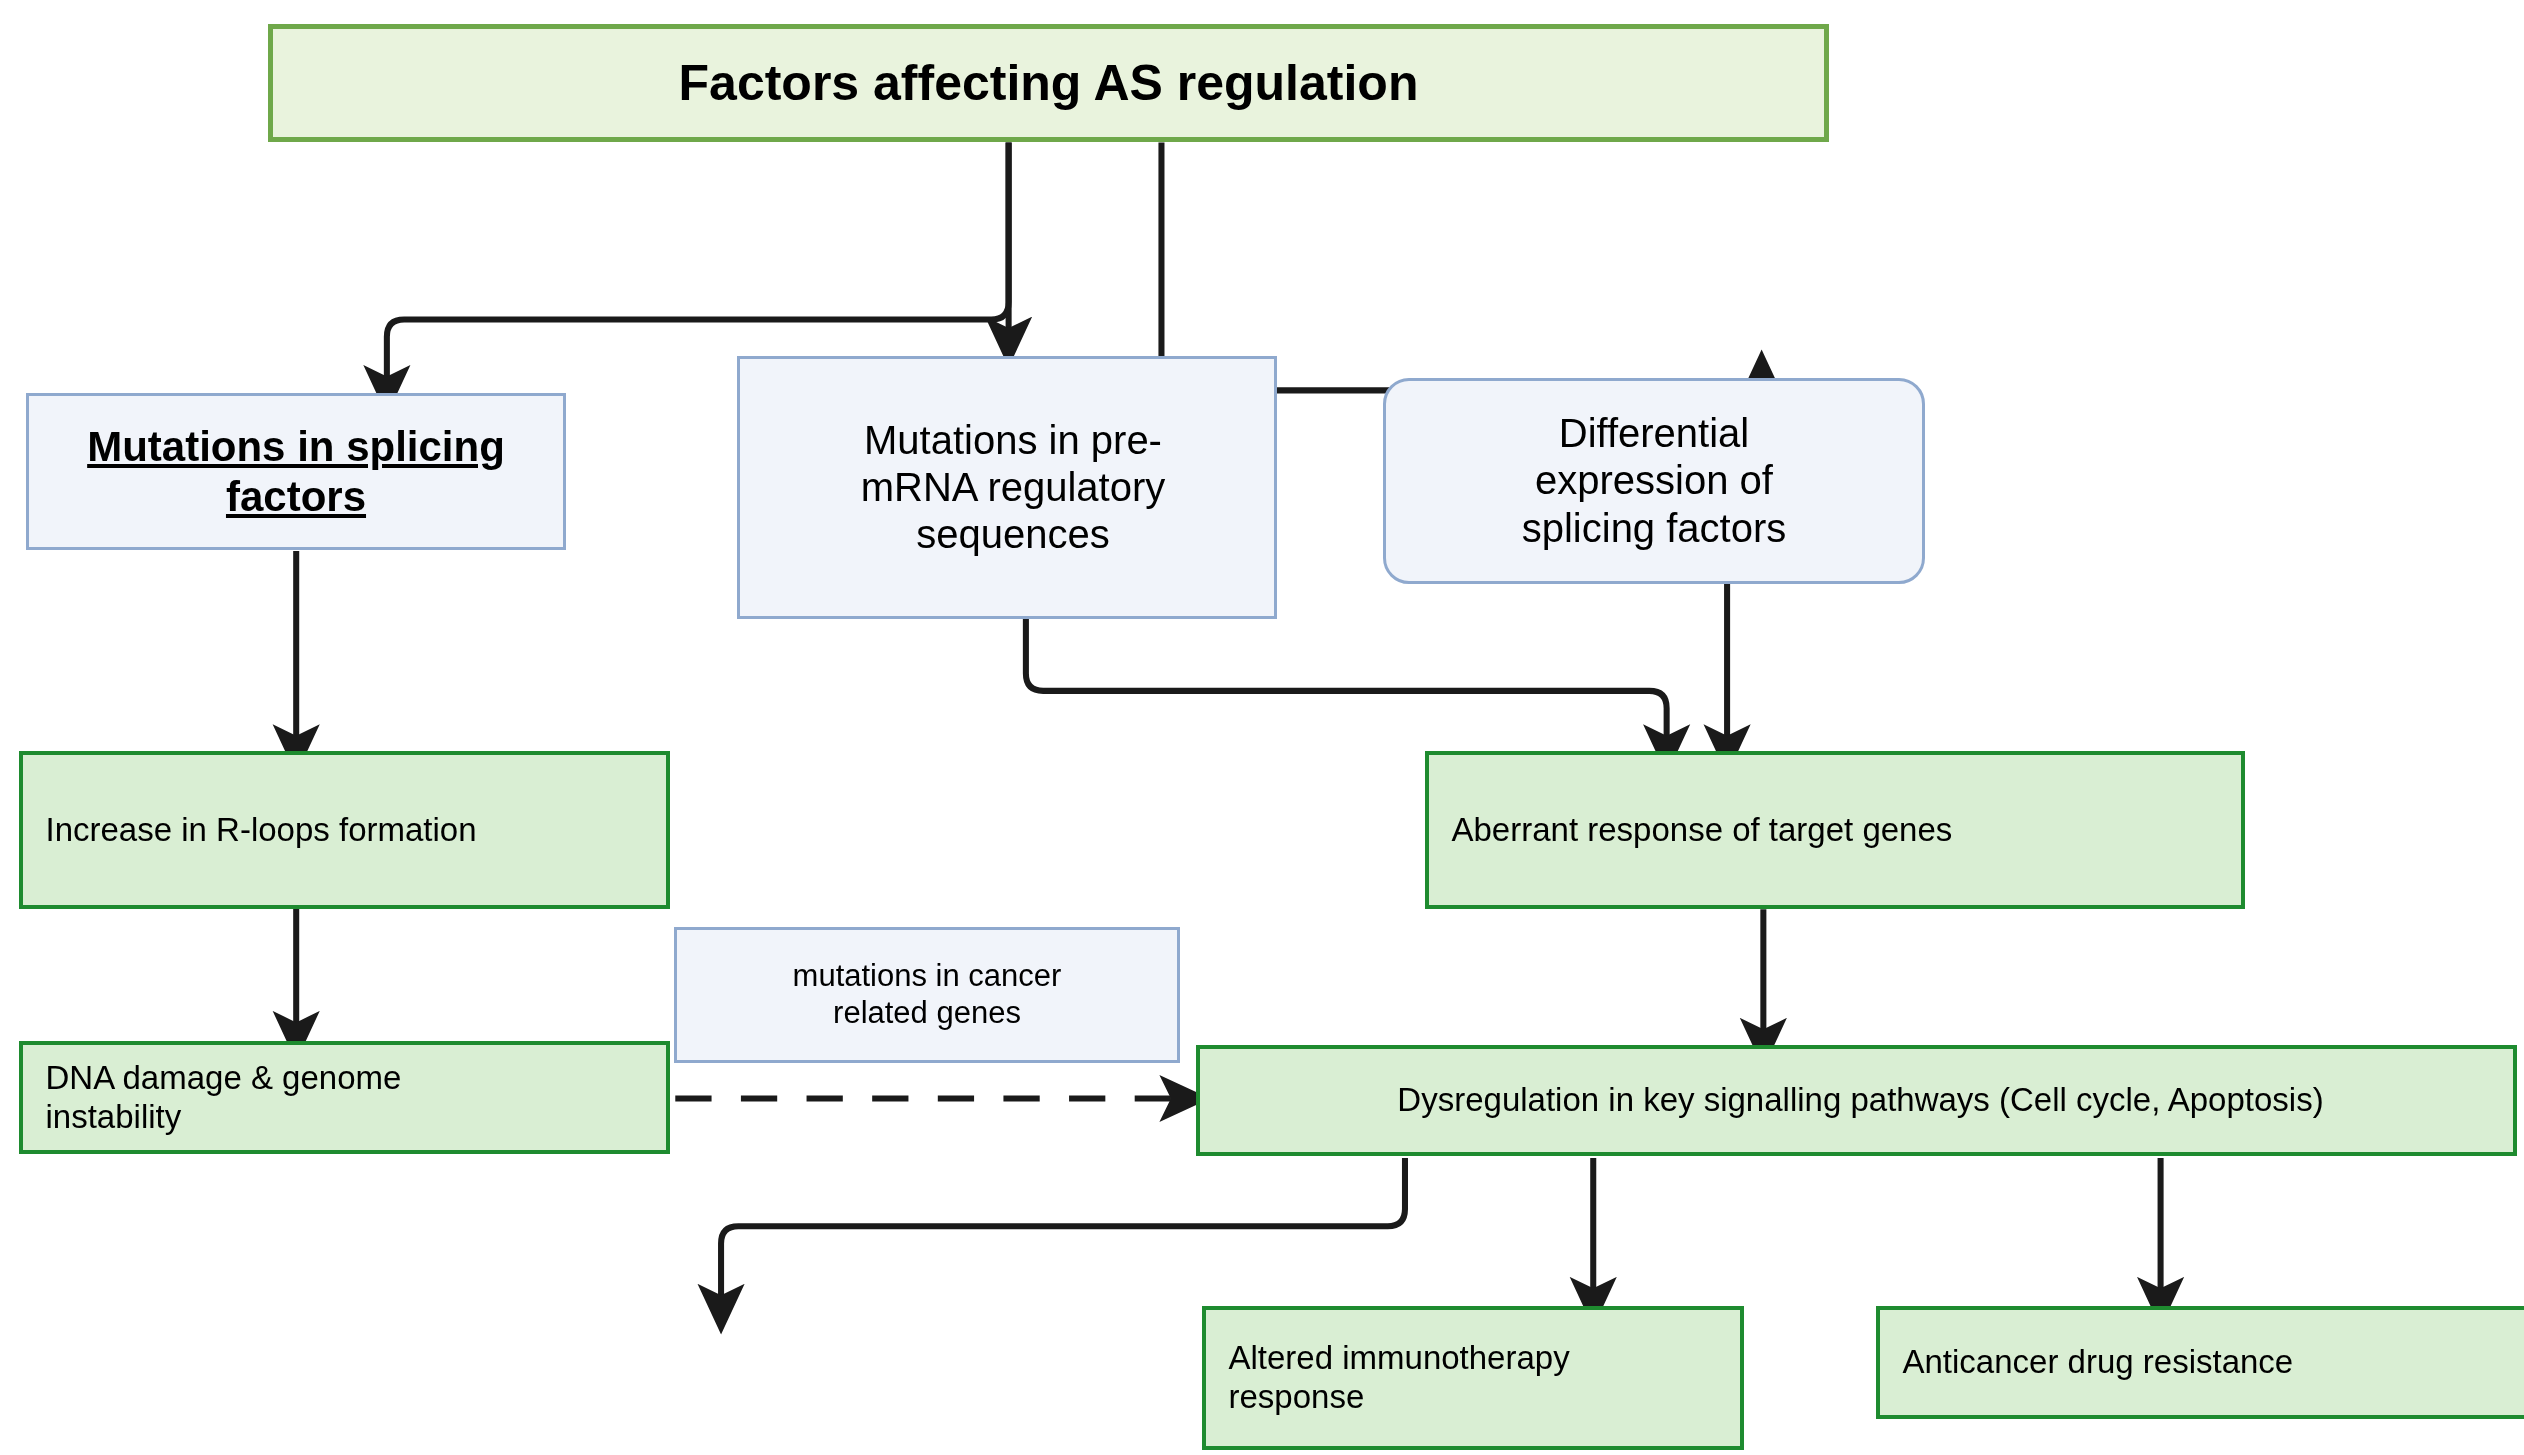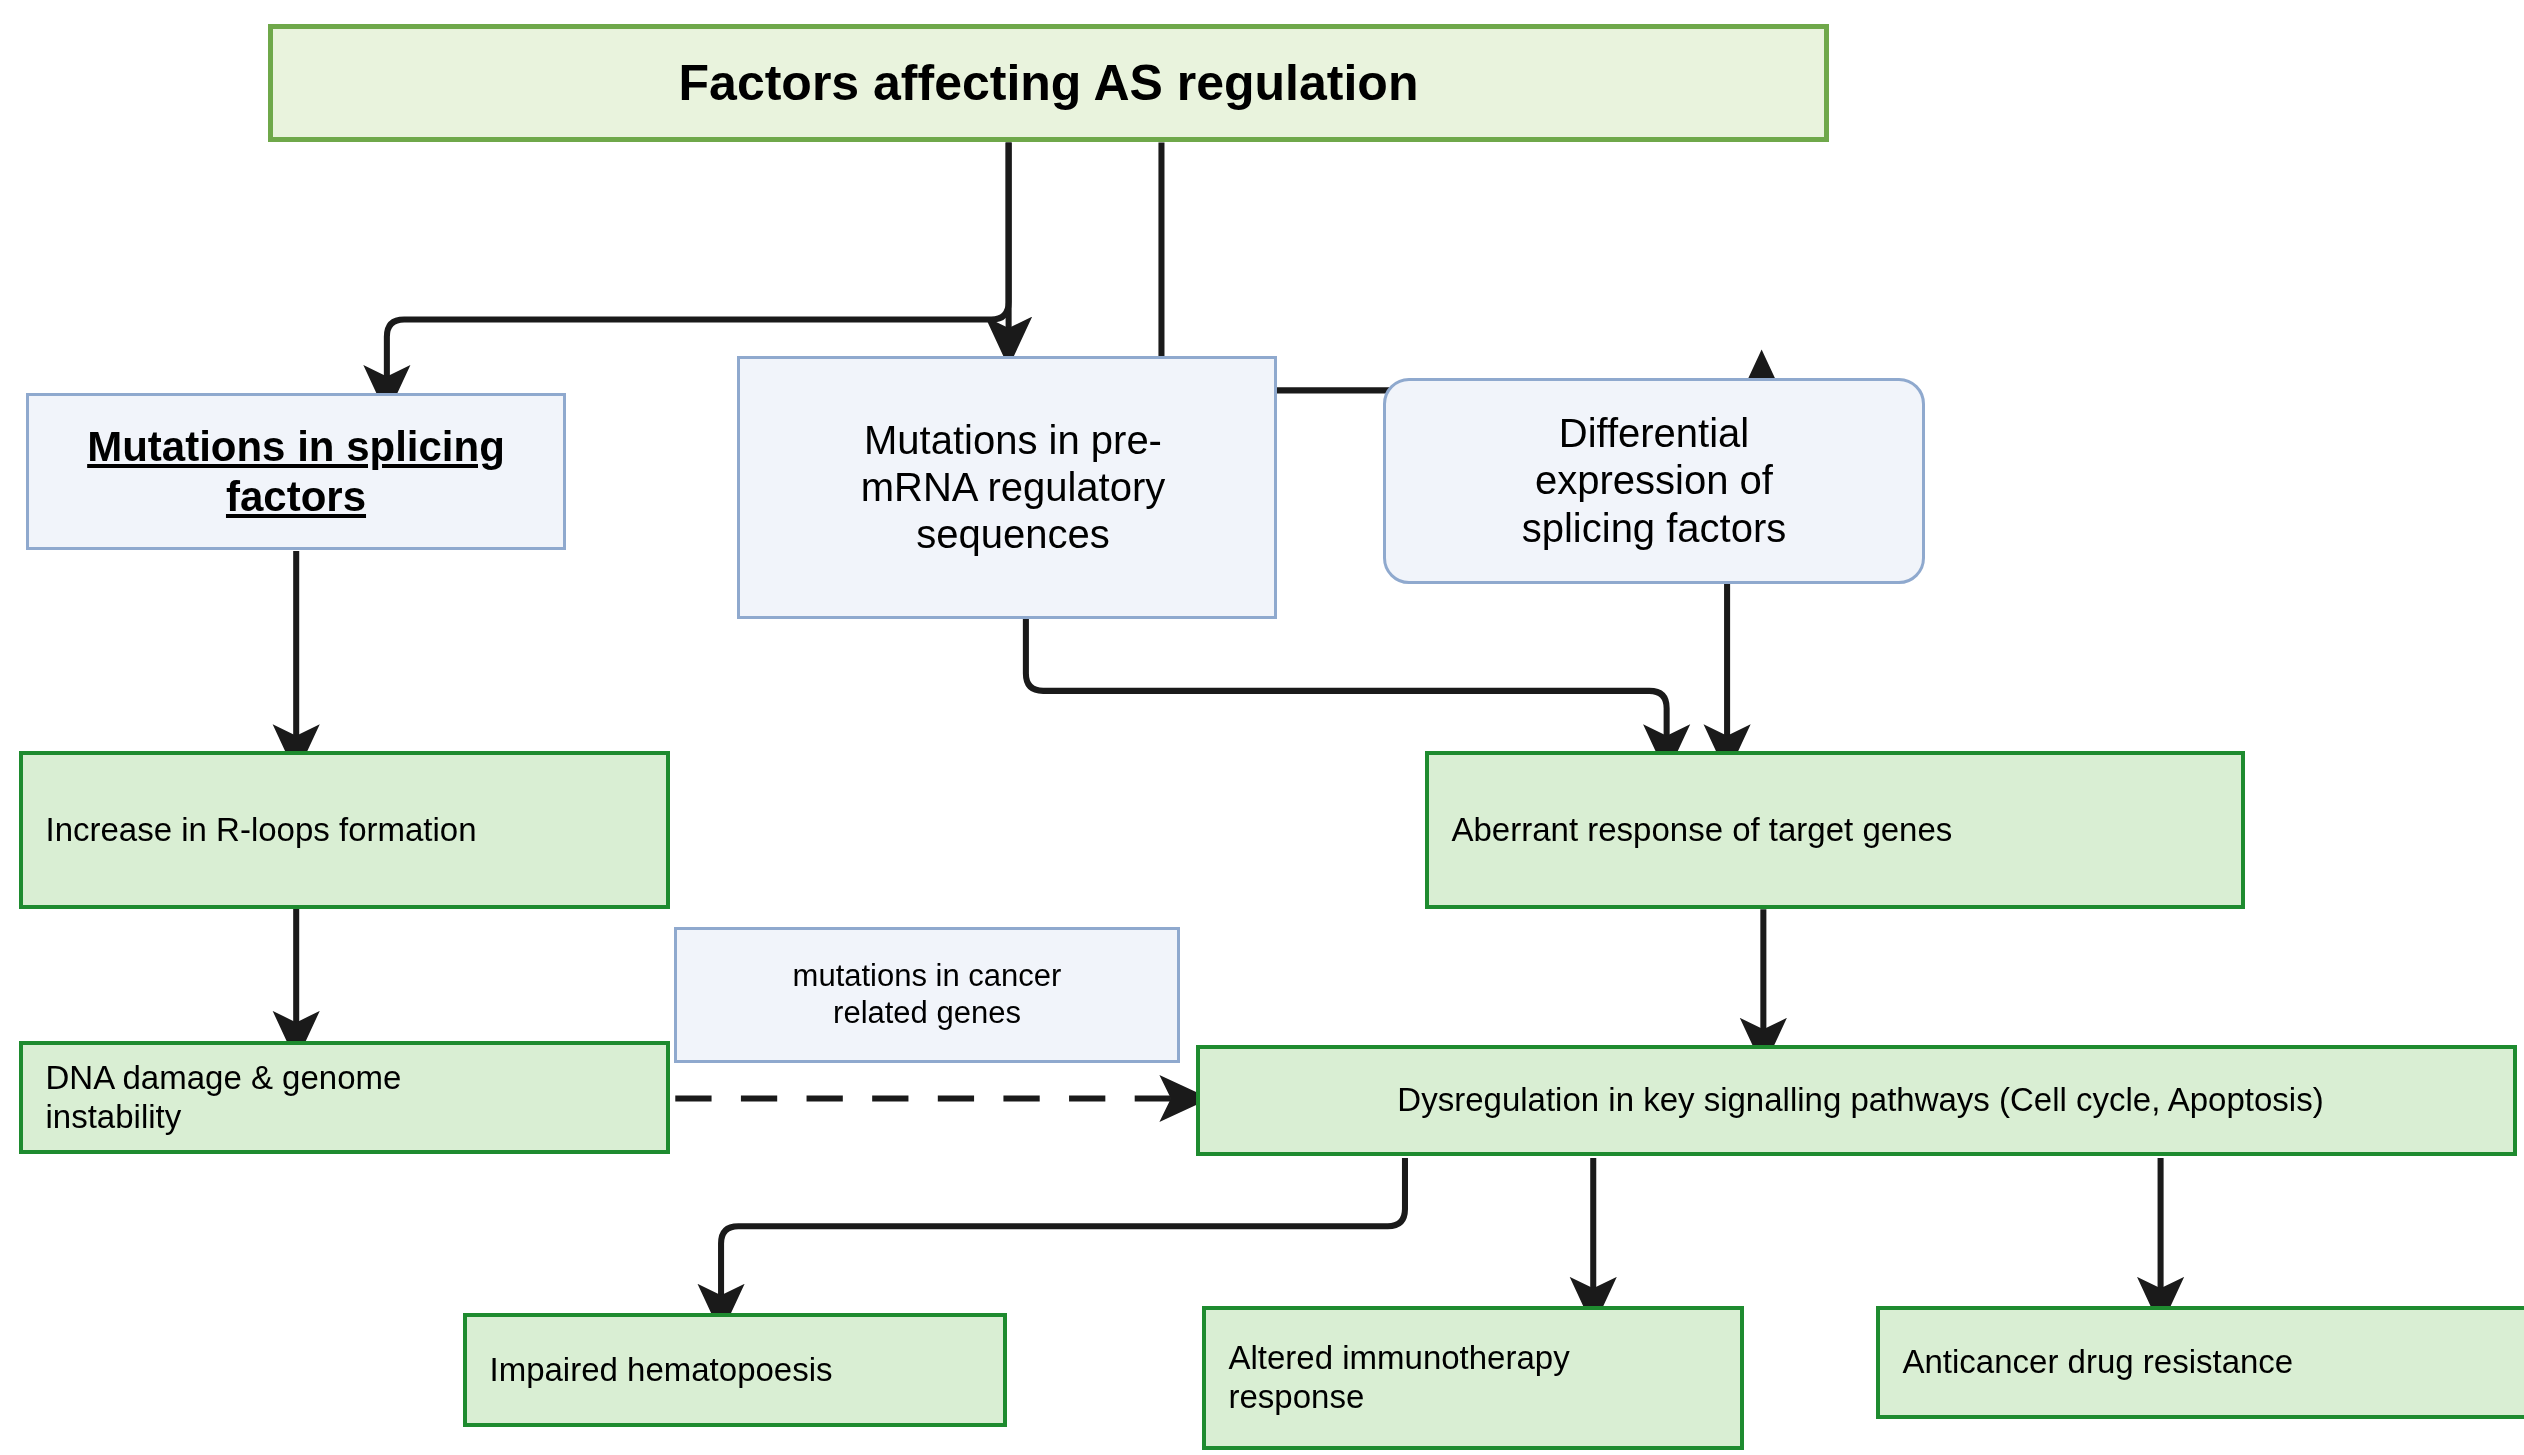--- a/index.html
+++ b/index.html
@@ -150,23 +150,20 @@
 
   <div class="node green fs-small pad-l" style="left:19px; top:1041px; width:651px; height:113px;">
     <span class="node-text">DNA damage &amp; genome
 instability</span>
   </div>
 
   <div class="node green fs-small ctr" style="left:1196px; top:1045px; width:1321px; height:111px;padding-left:8px;">
     <span class="node-text">Dysregulation in key signalling pathways (Cell cycle, Apoptosis)</span>
   </div>
 
-  <div class="node green fs-small pad-l" style="left:463px; top:1313px; width:544px; height:114px;">
-    <span class="node-text">Impaired hematopoesis</span>
-  </div>
 
   <div class="node green fs-small pad-l" style="left:1202px; top:1306px; width:542px; height:144px;">
     <span class="node-text">Altered immunotherapy
 response</span>
   </div>
 
   <div class="node green fs-small pad-l" style="left:1876px; top:1306px; width:674px; height:113px;">
     <span class="node-text">Anticancer drug resistance</span>
   </div>
 

